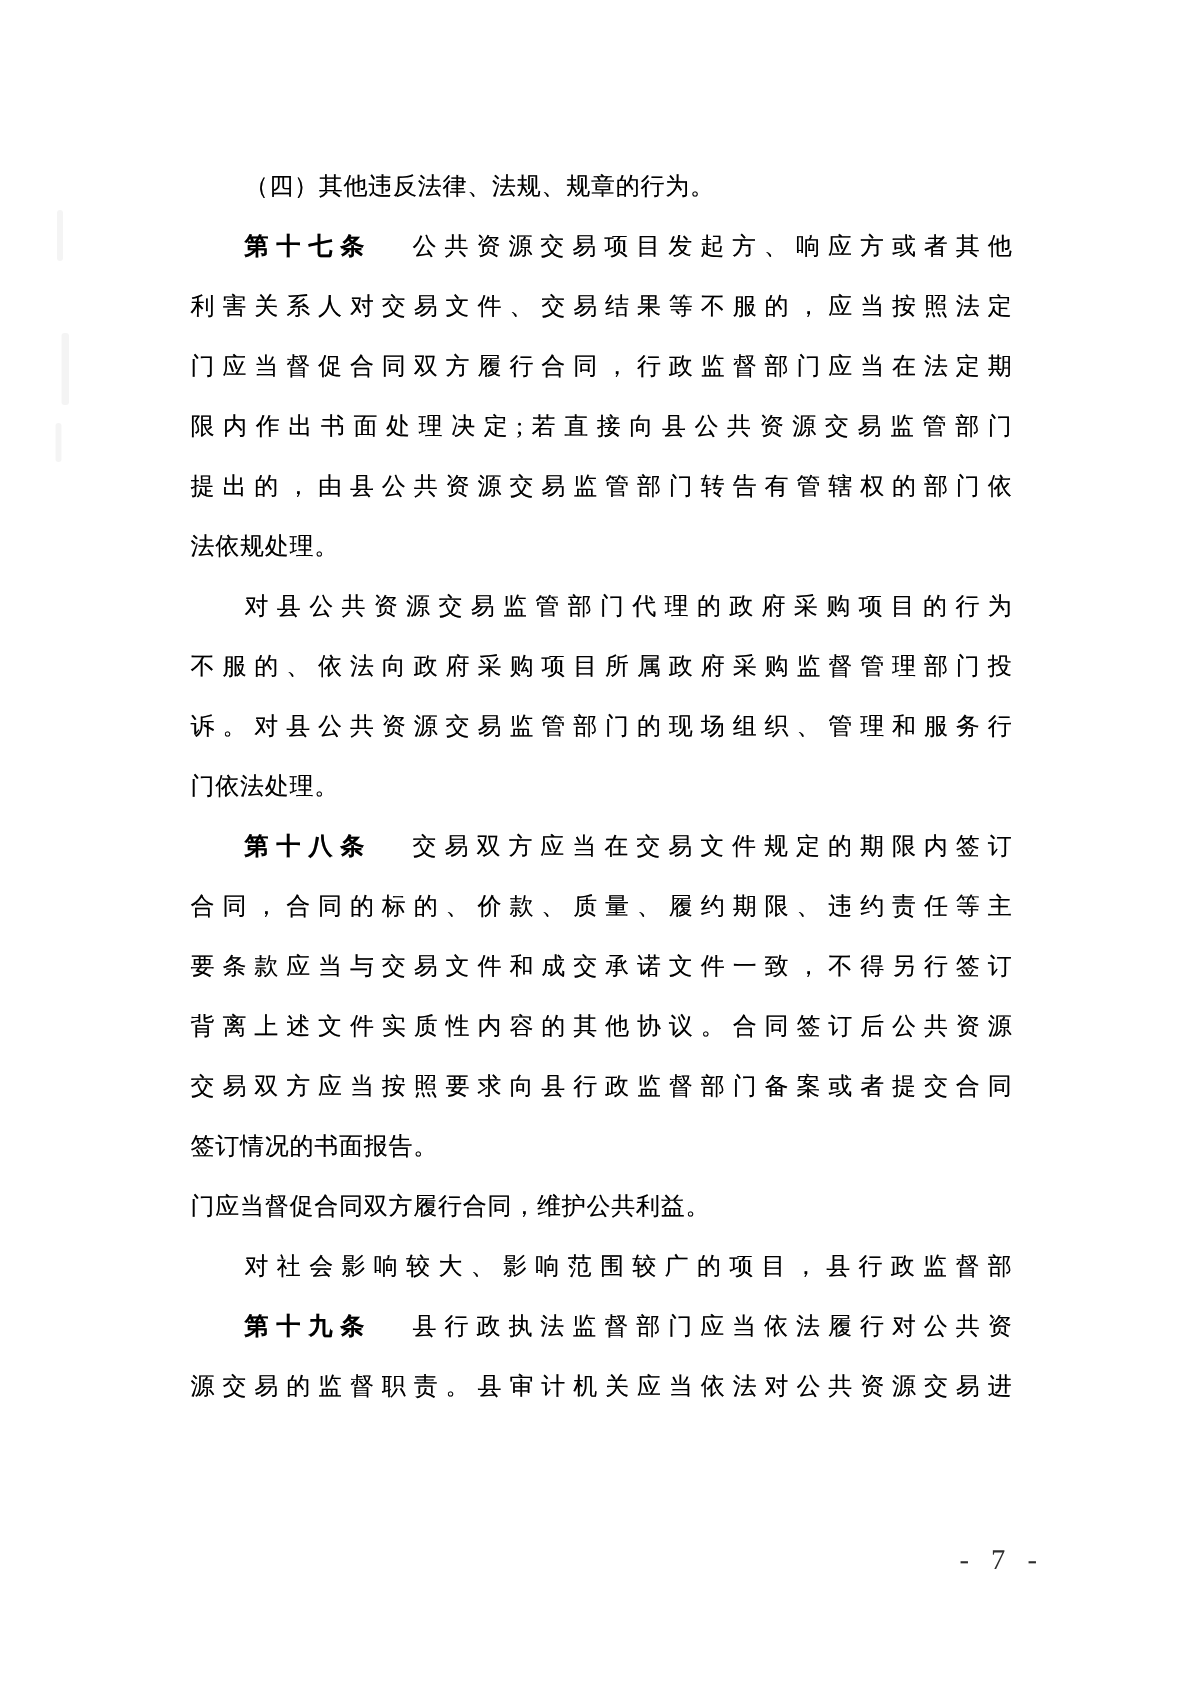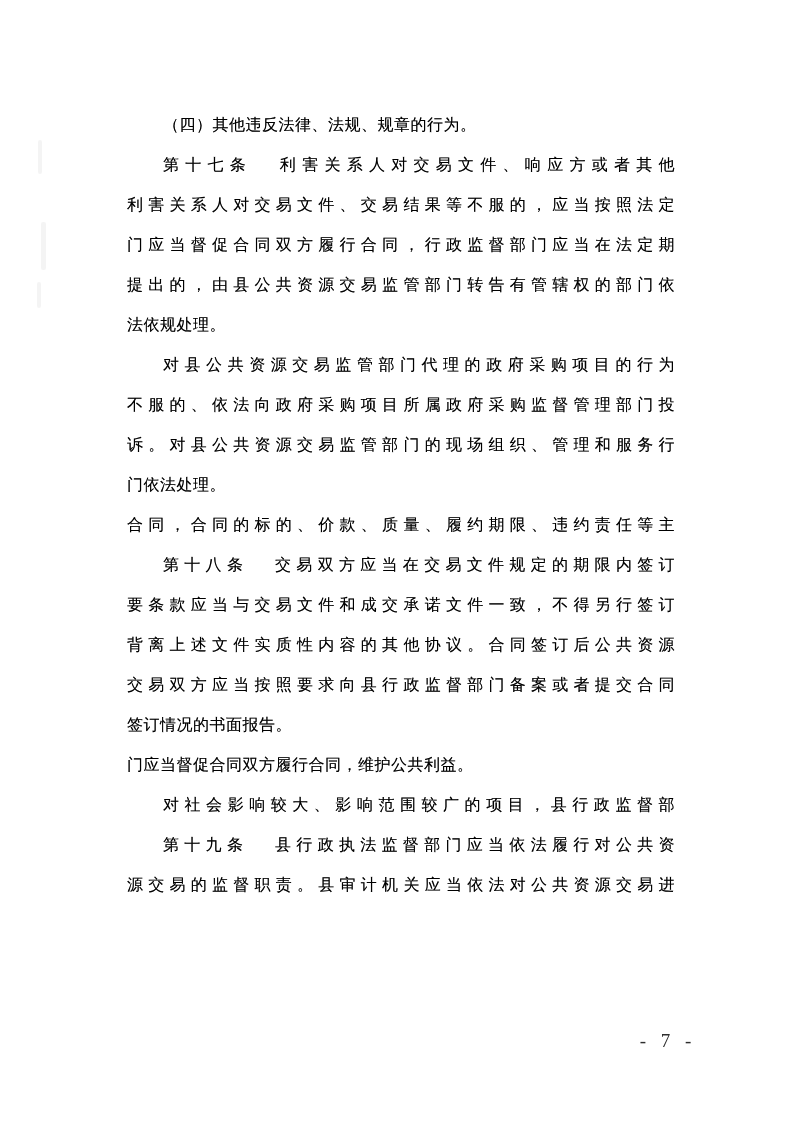--- a/index.html
+++ b/index.html
@@ -34,21 +34,21 @@
   }
   .line.full {
     white-space: normal;
     text-align: justify;
     text-align-last: justify;
   }
   .line.indent {
     padding-left: 36px;
   }
   .bold-head {
-    font-weight: 400;
+    font-weight: 700;
   }
   .head-gap {
     display: inline-block;
     width: 22px;
   }
   .page-number {
     position: absolute;
     left: 628px;
     top: 1030px;
     width: 80px;
@@ -71,31 +71,32 @@
 </head>
 <body>
 
 <div class="page">
   <div class="scan-mark m1"></div>
   <div class="scan-mark m2"></div>
   <div class="scan-mark m3"></div>
 
   <div class="text-block" id="lines">
       <div class="line indent">（四）其他违反法律、法规、规章的行为。</div>
-      <div class="line full indent"><span class="bold-head">第十七条</span><span class="head-gap"></span><span>利害关系人对交易文件、响应方或者其他</span></div>
+      <div class="line full indent"><span class="bold-head">第十七条</span><span class="head-gap"></span><span>公共资源交易项目发起方、响应方或者其他</span></div>
       <div class="line full">利害关系人对交易文件、交易结果等不服的，应当按照法定</div>
       <div class="line full">门应当督促合同双方履行合同，行政监督部门应当在法定期</div>
+      <div class="line full">限内作出书面处理决定;若直接向县公共资源交易监管部门</div>
       <div class="line full">提出的，由县公共资源交易监管部门转告有管辖权的部门依</div>
       <div class="line">法依规处理。</div>
       <div class="line full indent">对县公共资源交易监管部门代理的政府采购项目的行为</div>
       <div class="line full">不服的、依法向政府采购项目所属政府采购监督管理部门投</div>
       <div class="line full">诉。对县公共资源交易监管部门的现场组织、管理和服务行</div>
       <div class="line">门依法处理。</div>
+      <div class="line full indent"><span class="bold-head">第十八条</span><span class="head-gap"></span><span>交易双方应当在交易文件规定的期限内签订</span></div>
       <div class="line full">合同，合同的标的、价款、质量、履约期限、违约责任等主</div>
-      <div class="line full indent"><span class="bold-head">第十八条</span><span class="head-gap"></span><span>交易双方应当在交易文件规定的期限内签订</span></div>
       <div class="line full">要条款应当与交易文件和成交承诺文件一致，不得另行签订</div>
       <div class="line full">背离上述文件实质性内容的其他协议。合同签订后公共资源</div>
       <div class="line full">交易双方应当按照要求向县行政监督部门备案或者提交合同</div>
       <div class="line">签订情况的书面报告。</div>
       <div class="line">门应当督促合同双方履行合同，维护公共利益。</div>
       <div class="line full indent">对社会影响较大、影响范围较广的项目，县行政监督部</div>
       <div class="line full indent"><span class="bold-head">第十九条</span><span class="head-gap"></span><span>县行政执法监督部门应当依法履行对公共资</span></div>
       <div class="line full">源交易的监督职责。县审计机关应当依法对公共资源交易进</div>
     </div>
 

